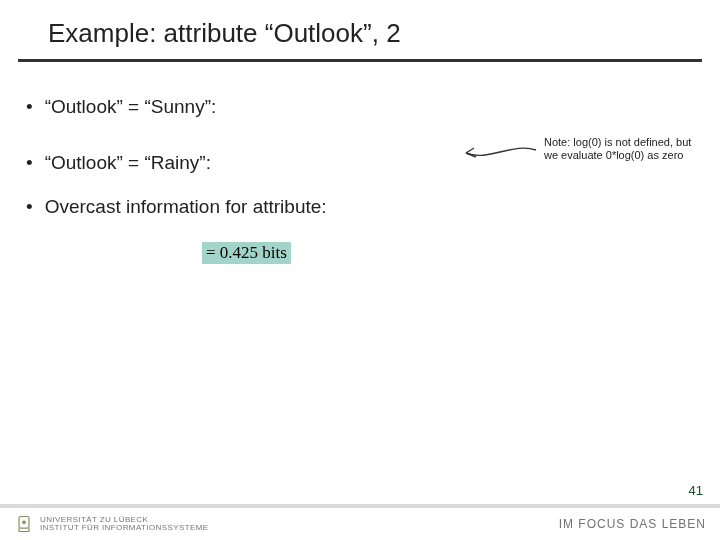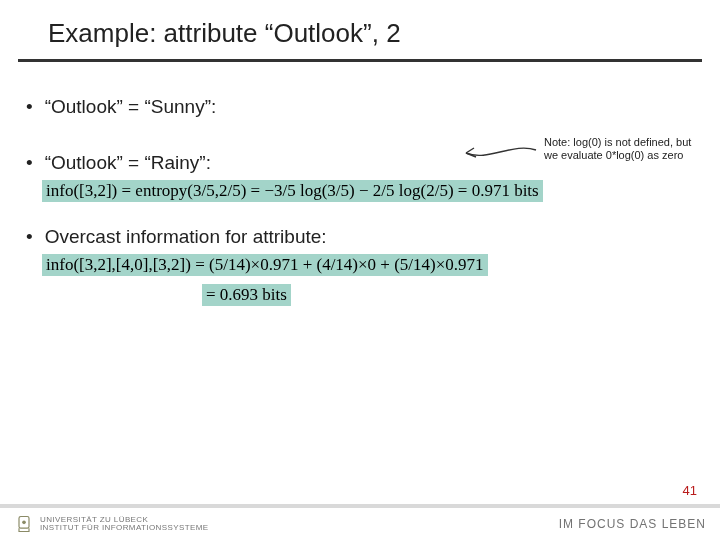--- a/index.html
+++ b/index.html
@@ -89,24 +89,24 @@
     line-height: 1.05;
     letter-spacing: 0.4px;
   }
   .tagline {
     font-size: 12px;
     color: #737373;
     letter-spacing: 1px;
   }
   .pagenum {
     position: absolute;
-    right: 23px;
+    right: 17px;
     bottom: 42px;
     font-size: 13px;
-    color: #b91c1c;
+    color: #14532d;
   }
   .gap { height: 12px; }
 </style>
 </head>
 <body>
 
 <div class="title">Example: attribute “Outlook”, 2</div>
 <hr class="title-rule">
 
 <div class="content">
@@ -116,29 +116,28 @@
     </div>
 
   <div class="gap"></div>
 
 
   <div class="gap"></div>
 
   <div class="bullet">
       <span>“Outlook” = “Rainy”:</span>
     </div>
-  <span class="formula">info([3,2]) = entropy(3/5,2/5) = −3/5 log(3/5) − 2/5 log(2/5) = 0.971 bits</span>
 
   <div class="gap"></div>
 
   <div class="bullet">
       <span>Overcast information for attribute:</span>
     </div>
-  <span class="formula">info([3,2],[4,0],[3,2]) = (5/14)×0.971 + (4/14)×0 + (5/14)×0.971</span><br>
-  <span class="formula" style="margin-left:180px">= 0.693 bits</span>
+  <br>
+  <span class="formula" style="margin-left:180px">= 0.425 bits</span>
 
   <svg class="arrow" width="80" height="26" viewBox="0 0 80 26">
     <path d="M78,10 C55,2 30,22 8,13" stroke="#333" stroke-width="1.4" fill="none"></path>
     <path d="M8,13 L16,8 M8,13 L18,17" stroke="#333" stroke-width="1.4" fill="none"></path>
   </svg>
   <div class="note">Note: log(0) is not defined, but we evaluate 0*log(0) as zero</div>
 
 </div>
 
 <div class="pagenum">41</div>

